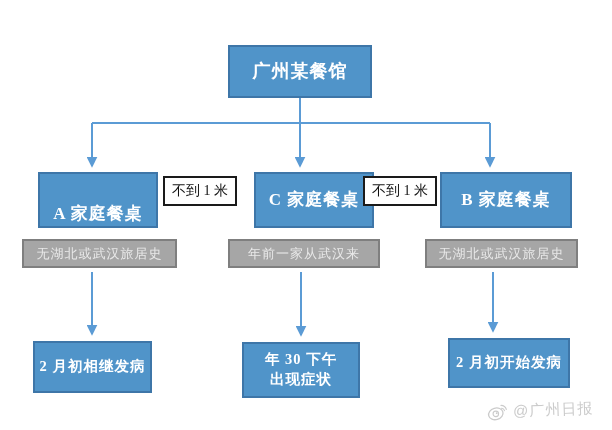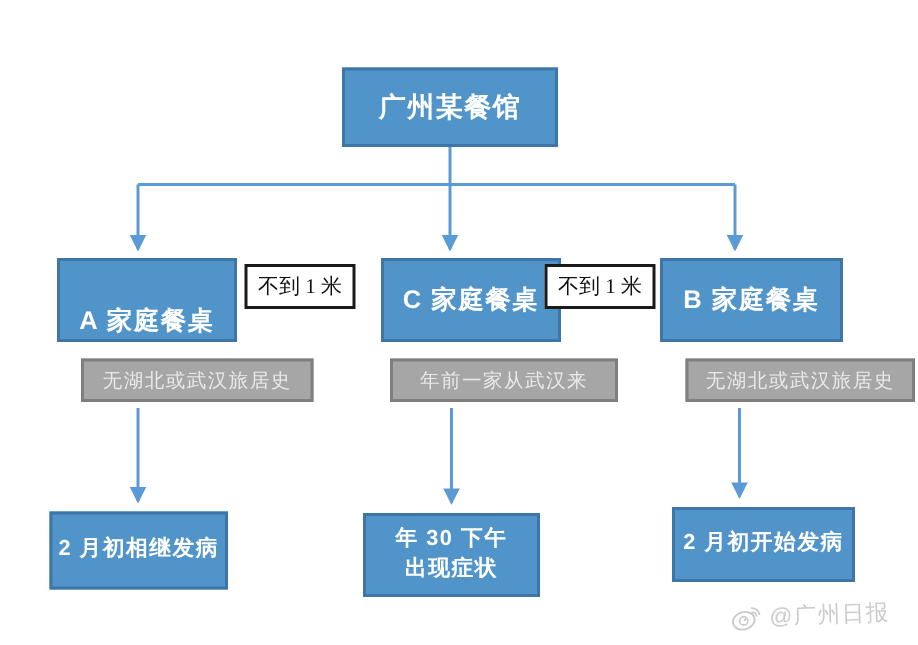--- a/index.html
+++ b/index.html
@@ -26,47 +26,47 @@
     color: #ffffff;
     font-weight: bold;
     display: flex;
     flex-direction: column;
     align-items: center;
     justify-content: center;
     text-align: center;
     letter-spacing: 1px;
     box-sizing: border-box;
     line-height: 1.35;
+    font-family: Liberation Serif, serif;
   }
   .root-node   { left: 228px; top: 45px;  width: 144px; height: 53px; font-size: 18px; }
   .table-node  { top: 172px; height: 56px; font-size: 17px; }
   .table-a     { left: 38px;  width: 120px; justify-content: flex-end; }
   .table-c     { left: 242px; width: 120px; margin-left: 12px; }
-  .table-b     { left: 440px; width: 122px; }
+  .table-b     { left: 440px; width: 132px; }
   .outcome-node { font-size: 14.5px; }
   .outcome-a   { left: 33px;  top: 341px; width: 119px; height: 52px; }
   .outcome-c   { left: 242px; top: 342px; width: 118px; height: 56px; }
   .outcome-b   { left: 448px; top: 338px; width: 122px; height: 50px; }
   
   .gray-note {
     position: absolute;
     top: 239px;
     height: 29px;
     background: #a6a6a6;
     border: 2px solid #7f7f7f;
     color: #e9e9e9;
     font-family: "Liberation Serif", "DejaVu Serif", serif;
     font-size: 13px;
     letter-spacing: 1px;
     display: flex;
     align-items: center;
     justify-content: center;
     text-align: center;
     box-sizing: border-box;
-    margin-left: 32px;
   }
   .note-a { left: 22px;  width: 155px; }
   .note-c { left: 228px; width: 152px; }
   .note-b { left: 425px; width: 153px; }
   
   .distance-label {
     position: absolute;
     top: 176px;
     width: 74px;
     height: 30px;

